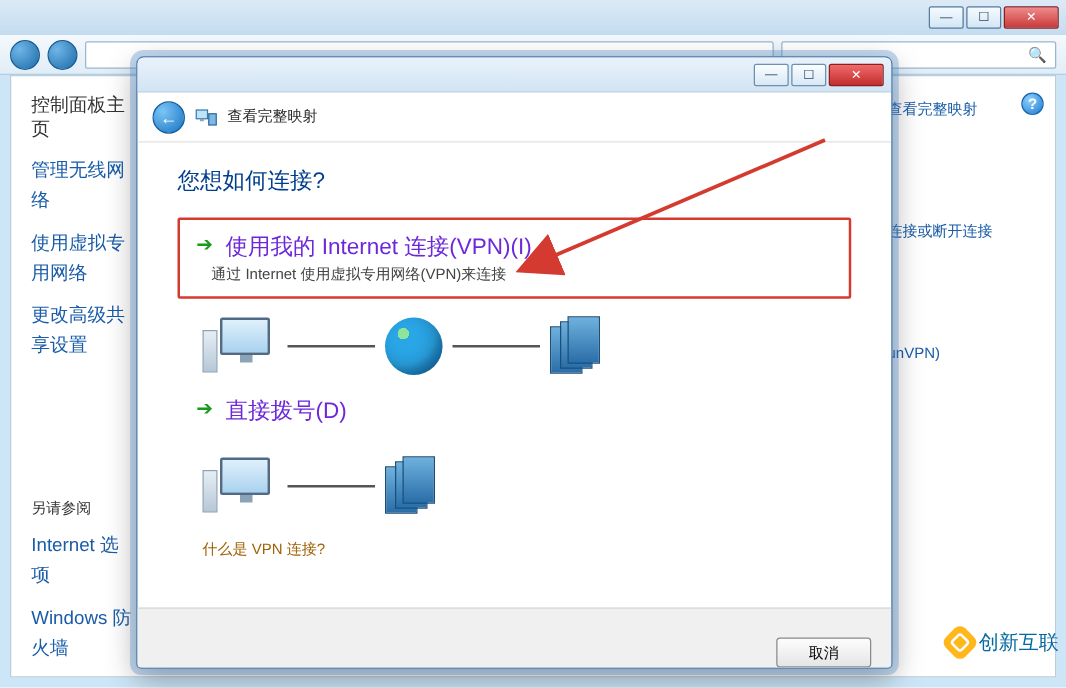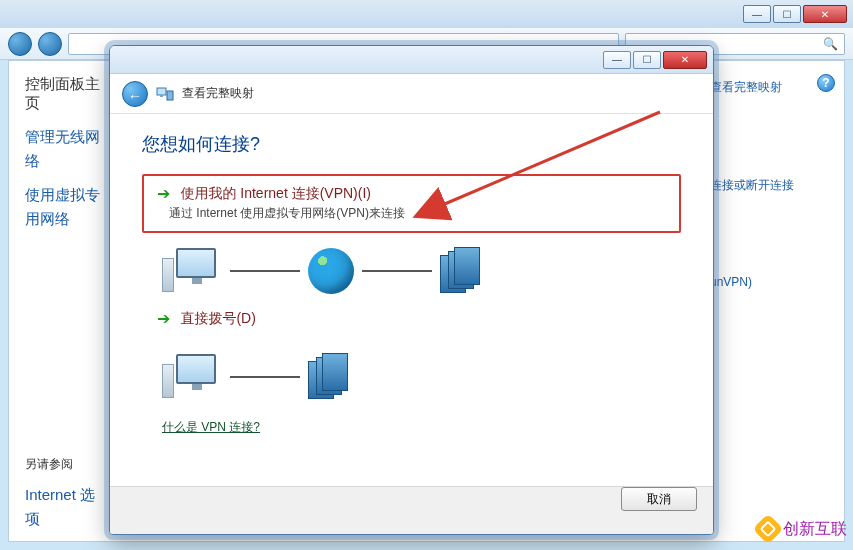--- a/index.html
+++ b/index.html
@@ -33,46 +33,46 @@
 .back-circle{width:26px;height:26px;border-radius:50%;background:radial-gradient(circle at 30% 30%,#7cc5f6,#1673c1);border:1px solid #0f5d9e;display:flex;align-items:center;justify-content:center;color:#fff;font-size:14px}
 .net-icon{width:18px;height:16px;display:inline-block}
 .dlg-title{color:#2a2a2a;font-size:12px}
 .dlg-body{padding:18px 32px 10px 32px;height:calc(100% - 28px - 40px - 48px);overflow:hidden}
 .question{color:#003e8e;font-size:18px;margin:0 0 18px 0}
 
 .option{border:1px solid transparent;padding:10px 12px 10px 14px;margin-bottom:8px;border-radius:2px;cursor:pointer}
 .option.highlight{border:2px solid #d43a2f;padding:9px 11px 9px 13px}
 .opt-head{display:flex;align-items:center;gap:10px}
 .arrow-r{color:#1a9a1a;font-size:16px;line-height:1}
-.opt-title{color:#7f1d1d;font-size:14px}
+.opt-title{color:#6d28d9;font-size:18px}
 .opt-sub{color:#444;font-size:12px;margin:2px 0 0 12px}
 
 .diagram{display:flex;align-items:center;gap:8px;margin:14px 0 4px 20px}
 .pc{width:60px;height:46px;position:relative}
 .pc .mon{position:absolute;left:14px;top:0;width:40px;height:30px;border:2px solid #4f6b86;background:linear-gradient(#dff0fb,#a9d2ef);border-radius:2px}
 .pc .stand{position:absolute;left:30px;top:30px;width:10px;height:6px;background:#8aa3b7}
 .pc .tower{position:absolute;left:0;top:10px;width:12px;height:34px;background:linear-gradient(#e6eef4,#b6c8d6);border:1px solid #8aa3b7}
 .dashes{width:70px;border-top:2px solid #555;height:0}
 .globe{width:46px;height:46px;border-radius:50%;background:radial-gradient(circle at 32% 28%,#8fe49a 0 10%,#2aa5e6 10% 55%,#0b5fa8 100%);box-shadow:inset -6px -6px 12px rgba(0,0,0,.25)}
 .server{width:38px;height:48px;position:relative}
 .server .b1,.server .b2,.server .b3{position:absolute;width:26px;height:38px;background:linear-gradient(#6fb1dd,#2a6ea8);border:1px solid #184f7d}
 .server .b1{left:0;top:8px}
 .server .b2{left:8px;top:4px}
 .server .b3{left:14px;top:0}
 
-.vpn-link{color:#14532d;text-decoration:underline;font-size:12px;margin:14px 4px 0 20px;display:inline-block;cursor:pointer}
+.vpn-link{color:#a16207;font-size:12px;margin:14px 4px 0 20px;display:inline-block;cursor:pointer}
 
-.dlg-footer{position:absolute;left:0;right:0;bottom:0;height:48px;background:#f0f0f0;border-top:1px solid #d7d7d7;display:flex;align-items:flex-start;justify-content:flex-end;padding:0 16px}
+.dlg-footer{position:absolute;left:0;right:0;bottom:0;height:48px;background:#f0f0f0;border-top:1px solid #d7d7d7;display:flex;align-items:flex-end;justify-content:flex-end;padding:0 16px}
 .btn{min-width:76px;height:24px;background:linear-gradient(#fdfdfd,#e5e5e5);border:1px solid #8a8a8a;border-radius:3px;font-size:12px;cursor:pointer;padding:0 14px}
 
 
 .anno-arrow{position:absolute;left:300px;top:60px;width:260px;height:120px;pointer-events:none}
 
 
-.watermark{position:absolute;right:6px;bottom:10px;display:flex;align-items:center;gap:4px;font-size:16px;color:#a21caf;font-weight:500}
+.watermark{position:absolute;right:6px;bottom:25px;display:flex;align-items:center;gap:4px;font-size:16px;color:#0369a1;font-weight:500}
 .wm-badge{width:22px;height:22px;border-radius:6px;background:#ffb71b;transform:rotate(45deg);position:relative}
 .wm-badge::after{content:"";position:absolute;inset:5px;border:2px solid #fff;border-radius:3px}
 </style>
 </head>
 <body>
 
 <div class="outer-win">
   <div class="outer-titlebar">
     <div class="winbtn">—</div>
     <div class="winbtn">☐</div>
@@ -82,23 +82,25 @@
     <div class="navcircle"></div>
     <div class="navcircle"></div>
     <div class="addr"></div>
     <div class="searchbox">🔍</div>
   </div>
   <div class="outer-body">
     <div class="sidebar">
       <h4>控制面板主页</h4>
       <a>管理无线网络</a>
       <a>使用虚拟专用网络</a>
+      <a>更改高级共享设置</a>
       <div class="spacer"></div>
       <div class="section">另请参阅</div>
       <a>Internet 选项</a>
+      <a>Windows 防火墙</a>
     </div>
     <div style="flex:1"></div>
     <div class="right-col">
       <a>查看完整映射</a>
       <a>连接或断开连接</a>
       <a>unVPN)</a>
     </div>
   </div>
   <div class="help-icon">?</div>
 </div>

